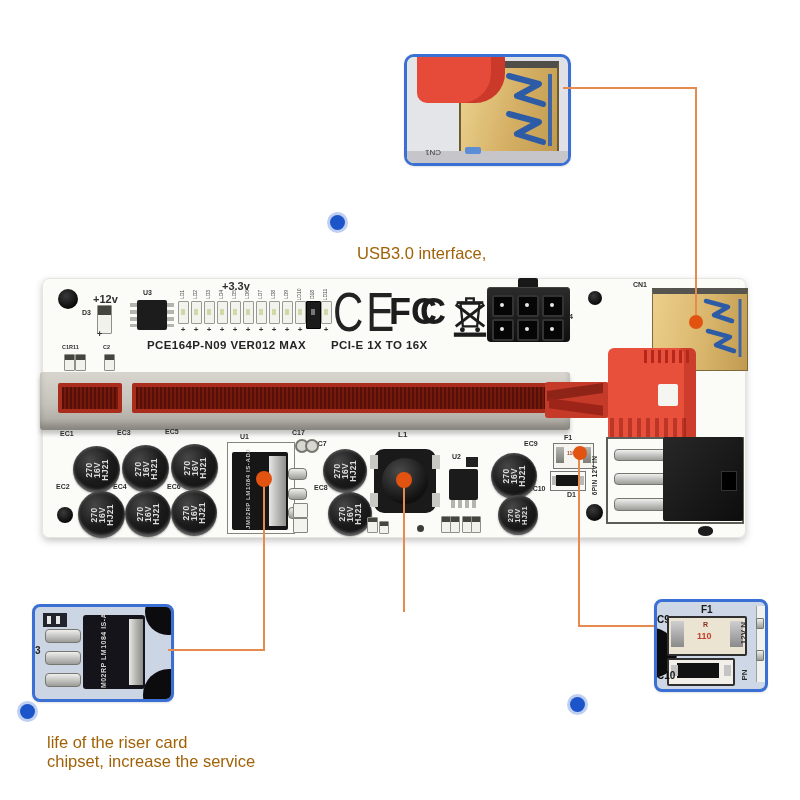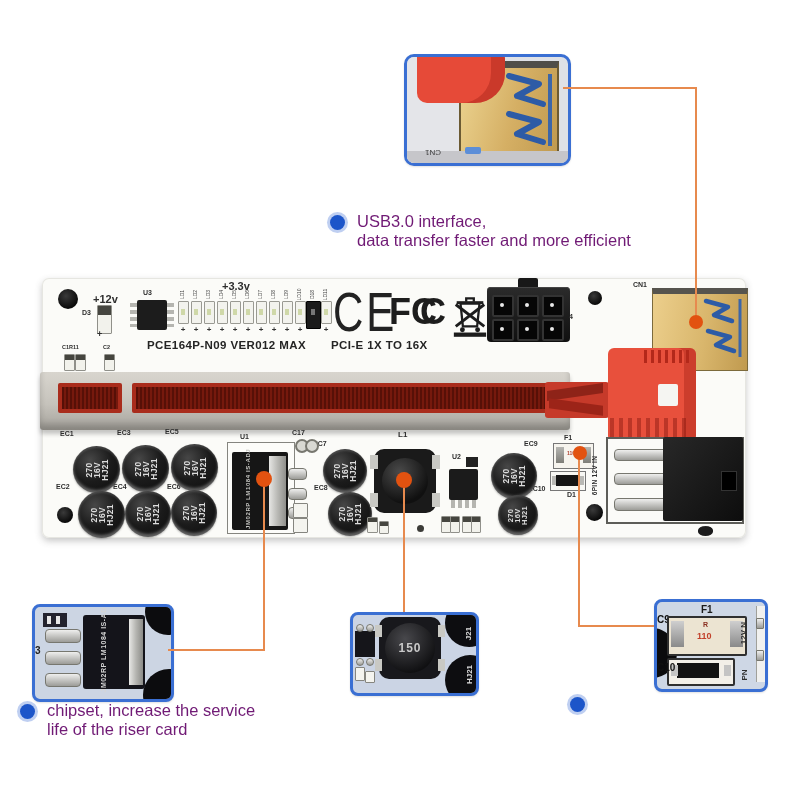--- a/index.html
+++ b/index.html
@@ -2,21 +2,21 @@
 <html><head>
 <meta charset="utf-8">
 <style>
   html,body{margin:0;padding:0;background:#fff;}
   #canvas{position:relative;width:800px;height:800px;background:#ffffff;overflow:hidden;
           font-family:"Liberation Sans",sans-serif;}
   
   .note{position:absolute;display:flex;gap:12px;align-items:flex-start;}
   .bullet{width:15px;height:15px;border-radius:50%;background:#1c55c9;
           box-shadow:0 0 0 3px rgba(96,136,220,.40);flex:0 0 auto;margin-top:3px;}
-  .note-text{font-size:16.5px;line-height:19px;color:#701a75;white-space:nowrap;}
+  .note-text{font-size:16.5px;line-height:19px;color:#a16207;white-space:nowrap;margin-top:32px;}
   
   .inset{position:absolute;border:3px solid #3a6fd3;border-radius:10px;overflow:hidden;
          background:#cdd6e4;box-shadow:0 1px 2px rgba(0,0,0,.12);}
   
   .pcb{position:absolute;left:42px;top:278px;width:704px;height:260px;background:#fbfbf8;
        border-radius:7px;box-shadow:0 3px 7px rgba(70,70,70,.30), inset 0 0 0 1px #e6e6e1;}
   .hole{position:absolute;border-radius:50%;
         background:radial-gradient(circle at 40% 35%, #3a3a3a, #0a0a0a 70%);}
   .sk{position:absolute;font-weight:bold;font-size:7px;color:#2e2e2e;white-space:nowrap;}
   .smd{position:absolute;background:linear-gradient(180deg,#45453f 0 32%,#f2f2ec 32%);
@@ -387,63 +387,37 @@
     <div class="legpin" style="left:10px;top:44px;width:34px;height:12px"></div>
     <div class="legpin" style="left:10px;top:66px;width:34px;height:12px"></div>
     <div style="position:absolute;left:110px;top:-18px;width:46px;height:46px;border-radius:50%;background:#0c0c0e"></div>
     <div style="position:absolute;left:108px;top:62px;width:52px;height:52px;border-radius:50%;background:#0c0c0e"></div>
     <div style="position:absolute;left:48px;top:8px;width:62px;height:74px;background:#14141a;border-radius:3px">
       <div style="position:absolute;right:2px;top:4px;width:14px;height:66px;background:linear-gradient(90deg,#e8e8e6,#b5b5b1,#8c8c88)"></div>
     </div>
     <div class="rot" style="left:30px;top:40px;width:80px;height:11px;font-size:7px;color:#d5d5d5;letter-spacing:.5px;text-align:center">JM02RP LM1084 IS-ADJ</div>
   </div>
 
-  <div class="inset" style="left:350px;top:612px;width:123px;height:78px;border-radius:8px;background:#cbd4e4">
-    <div style="position:absolute;left:2px;top:16px;width:20px;height:26px;background:#15151a"></div>
-    <div class="legpin" style="left:3px;top:9px;width:6px;height:6px"></div>
-    <div class="legpin" style="left:13px;top:9px;width:6px;height:6px"></div>
-    <div class="legpin" style="left:3px;top:43px;width:6px;height:6px"></div>
-    <div class="legpin" style="left:13px;top:43px;width:6px;height:6px"></div>
-    <div style="position:absolute;left:92px;top:-16px;width:48px;height:48px;border-radius:50%;background:#0d0d10;display:flex;align-items:center;justify-content:center">
-      <span class="rot" style="position:static;font-size:8px;color:#ddd;transform:rotate(-90deg) translateX(-10px)">J21</span>
-    </div>
-    <div style="position:absolute;left:92px;top:40px;width:50px;height:50px;border-radius:50%;background:#0d0d10;display:flex;align-items:center;justify-content:center">
-      <span class="rot" style="position:static;font-size:8px;color:#ddd;transform:rotate(-90deg) translateX(6px)">HJ21</span>
-    </div>
-    <div style="position:absolute;left:26px;top:2px;width:62px;height:62px;background:#18181c;border-radius:10px">
-      <div style="position:absolute;left:-4px;top:8px;width:7px;height:12px;background:#c9c9c4"></div>
-      <div style="position:absolute;left:-4px;bottom:8px;width:7px;height:12px;background:#c9c9c4"></div>
-      <div style="position:absolute;right:-4px;top:8px;width:7px;height:12px;background:#c9c9c4"></div>
-      <div style="position:absolute;right:-4px;bottom:8px;width:7px;height:12px;background:#c9c9c4"></div>
-      <div style="position:absolute;left:6px;top:6px;width:50px;height:50px;border-radius:50%;
-                  background:radial-gradient(circle at 40% 32%,#48484c,#101012 75%);
-                  display:flex;align-items:center;justify-content:center">
-        <span style="font-size:12px;font-weight:bold;color:#c9c9c9;letter-spacing:1px">150</span>
-      </div>
-    </div>
-    <div class="smd-sq" style="left:2px;top:52px;width:8px;height:12px"></div>
-    <div class="smd-sq" style="left:12px;top:56px;width:8px;height:10px"></div>
-  </div>
 
   <div class="inset" style="left:654px;top:599px;width:108px;height:87px;border-radius:8px;background:#ced7e5">
     <span style="position:absolute;left:44px;top:2px;font-size:10px;font-weight:bold;color:#1b1b1b">F1</span>
     <span style="position:absolute;left:0px;top:12px;font-size:10px;font-weight:bold;color:#111">C9</span>
     <div style="position:absolute;left:-30px;top:26px;width:50px;height:50px;border-radius:50%;background:#0b0b0d"></div>
     <div style="position:absolute;left:10px;top:14px;width:76px;height:36px;border:2px solid #2f2f2f;border-radius:2px;background:#ece4d2">
       <div style="position:absolute;left:2px;top:3px;width:13px;height:26px;background:linear-gradient(180deg,#cfcfcf,#8a8a8a)"></div>
       <div style="position:absolute;right:2px;top:3px;width:13px;height:26px;background:linear-gradient(180deg,#cfcfcf,#8a8a8a)"></div>
       <span style="position:absolute;left:34px;top:3px;font-size:7px;color:#8a2f20;font-weight:bold">R</span>
       <span style="position:absolute;left:28px;top:13px;font-size:9px;color:#c2402a;font-weight:bold">110</span>
     </div>
     <div style="position:absolute;left:10px;top:56px;width:64px;height:24px;border:2px solid #2f2f2f;border-radius:2px;background:#f2efe8">
       <div style="position:absolute;left:8px;top:3px;width:42px;height:15px;background:#121212"></div>
       <div style="position:absolute;left:2px;top:5px;width:7px;height:11px;background:#c4c4c4"></div>
       <div style="position:absolute;right:2px;top:5px;width:7px;height:11px;background:#c4c4c4"></div>
     </div>
-    <span style="position:absolute;left:0px;top:60px;font-size:10px;font-weight:bold;color:#111">C10</span>
+    <span style="position:absolute;left:0px;top:68px;font-size:10px;font-weight:bold;color:#111">C10</span>
     <div style="position:absolute;right:0px;top:4px;width:8px;height:76px;background:#f1f1ef;border-left:1px solid #a0a09a"></div>
     <div class="legpin" style="right:1px;top:16px;width:6px;height:9px;border-radius:1px"></div>
     <div class="legpin" style="right:1px;top:48px;width:6px;height:9px;border-radius:1px"></div>
     <div class="rot" style="left:67px;top:26px;width:40px;height:10px;font-size:8px;color:#2e2e2e;text-align:center">12V N</div>
     <div class="rot" style="left:78px;top:68px;width:20px;height:10px;font-size:8px;color:#2e2e2e;text-align:center">PN</div>
   </div>
 
   <svg class="callouts" width="800" height="800">
     <polyline points="563,88 696,88 696,315" fill="none" stroke="#e78a4e" stroke-width="2"></polyline>
     <circle cx="696" cy="322" r="7" fill="#e25210"></circle>
@@ -452,29 +426,28 @@
     <polyline points="404,612 404,484" fill="none" stroke="#e78a4e" stroke-width="2"></polyline>
     <circle cx="404" cy="480" r="8" fill="#e25210"></circle>
     <polyline points="579,456 579,626 654,626" fill="none" stroke="#e78a4e" stroke-width="2"></polyline>
     <circle cx="580" cy="453" r="7" fill="#e25210"></circle>
   </svg>
 
   <div class="note" style="left:330px;top:212px">
     <span class="bullet"></span>
     <div class="note-text">
       <div>USB3.0 interface,</div>
-      <div>data transfer faster and more efficient</div>
     </div>
   </div>
 
   <div class="note" style="left:20px;top:701px">
     <span class="bullet"></span>
     <div class="note-text">
+      <div>life of the riser card</div>
       <div>chipset, increase the service</div>
-      <div>life of the riser card</div>
     </div>
   </div>
 
 
   <div class="note" style="left:570px;top:694px">
     <span class="bullet"></span>
   </div>
 
 </div>
 

